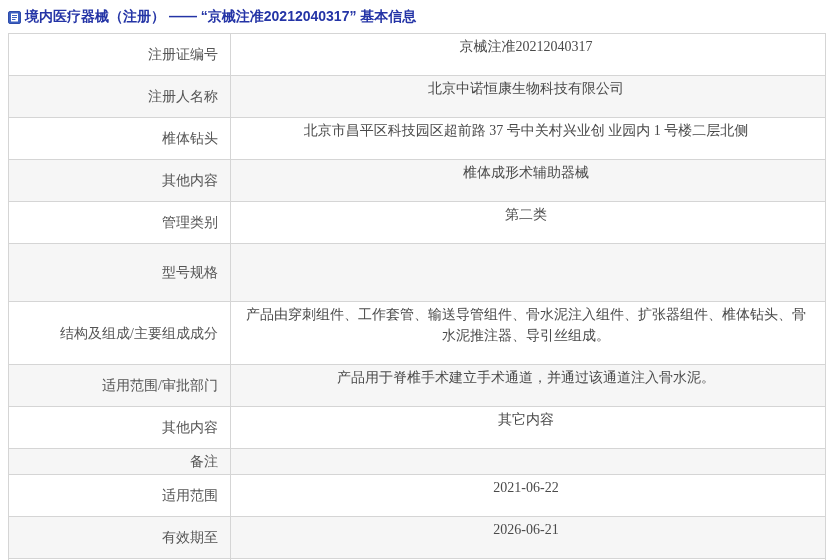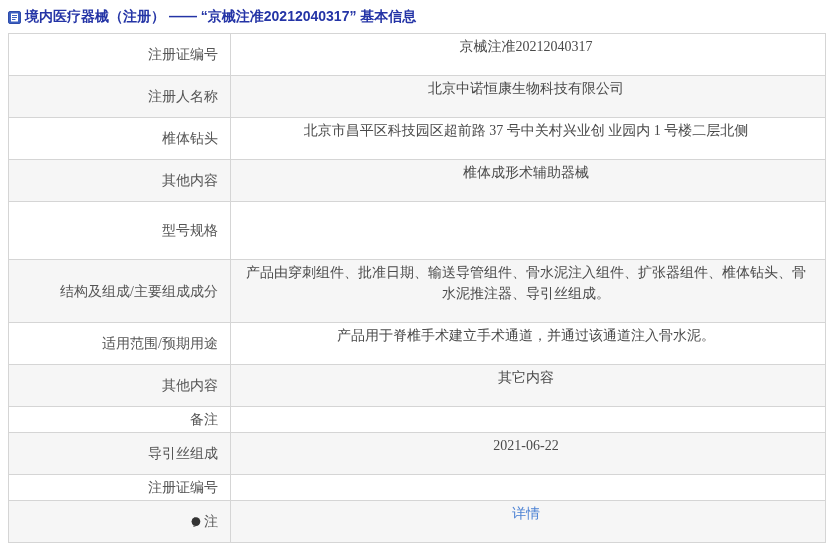--- a/index.html
+++ b/index.html
@@ -105,43 +105,51 @@
         <td class="val">北京中诺恒康生物科技有限公司</td>
       </tr>
       <tr>
         <td class="lbl">椎体钻头</td>
         <td class="val">北京市昌平区科技园区超前路 37 号中关村兴业创 业园内 1 号楼二层北侧</td>
       </tr>
       <tr>
         <td class="lbl">其他内容</td>
         <td class="val">椎体成形术辅助器械</td>
       </tr>
+      <tr>
+        <td class="lbl">管理类别</td>
+        <td class="val">第二类</td>
+      </tr>
       <tr class="h58">
         <td class="lbl">型号规格</td>
         <td class="val"></td>
       </tr>
       <tr class="h40">
         <td class="lbl">结构及组成/主要组成成分</td>
-        <td class="val">产品由穿刺组件、批准日期、输送导管组件、骨水泥注入组件、扩张器组件、椎体钻头、骨水泥推注器、导引丝组成。</td>
+        <td class="val">产品由穿刺组件、工作套管、输送导管组件、骨水泥注入组件、扩张器组件、椎体钻头、骨水泥推注器、导引丝组成。</td>
       </tr>
       <tr class="h38">
-        <td class="lbl">适用范围/预期用途</td>
+        <td class="lbl">适用范围/审批部门</td>
         <td class="val">产品用于脊椎手术建立手术通道，并通过该通道注入骨水泥。</td>
       </tr>
       <tr>
         <td class="lbl">其他内容</td>
         <td class="val">其它内容</td>
       </tr>
       <tr>
         <td class="lbl">备注</td>
         <td class="val"></td>
       </tr>
       <tr>
-        <td class="lbl">导引丝组成</td>
+        <td class="lbl">适用范围</td>
         <td class="val">2021-06-22</td>
+      </tr>
+      <tr>
+        <td class="lbl">有效期至</td>
+        <td class="val">2026-06-21</td>
       </tr>
       <tr>
         <td class="lbl">注册证编号</td>
         <td class="val"></td>
       </tr>
       <tr>
         <td class="lbl">
           <svg class="note-icon" viewBox="0 0 10 10" xmlns="http://www.w3.org/2000/svg">
             <path d="M5 0.3 A4.3 4.3 0 1 0 5 8.9 c0.1 0 0.2 0 0.3 0 L2.2 10 l0.9-2 A4.3 4.3 0 0 1 5 0.3 Z" fill="#333333"></path>
             <circle cx="5" cy="4.6" r="4.3" fill="#333333"></circle>

